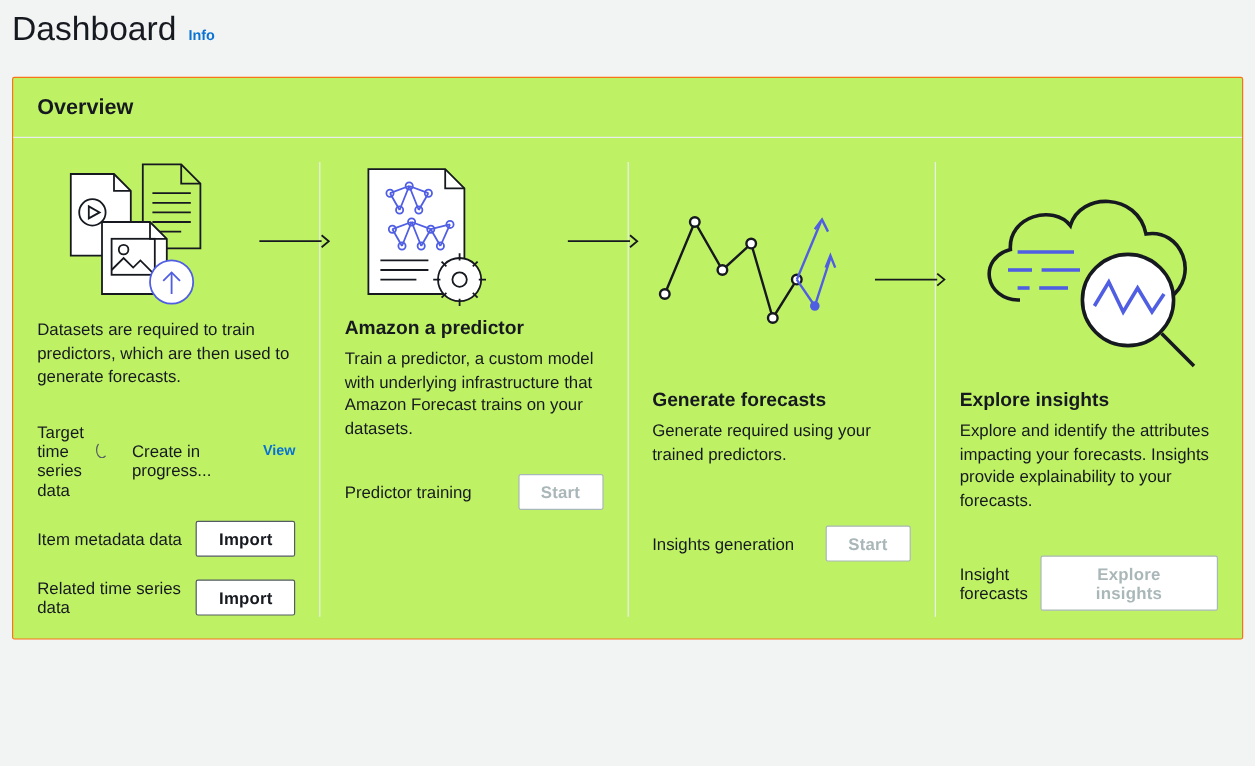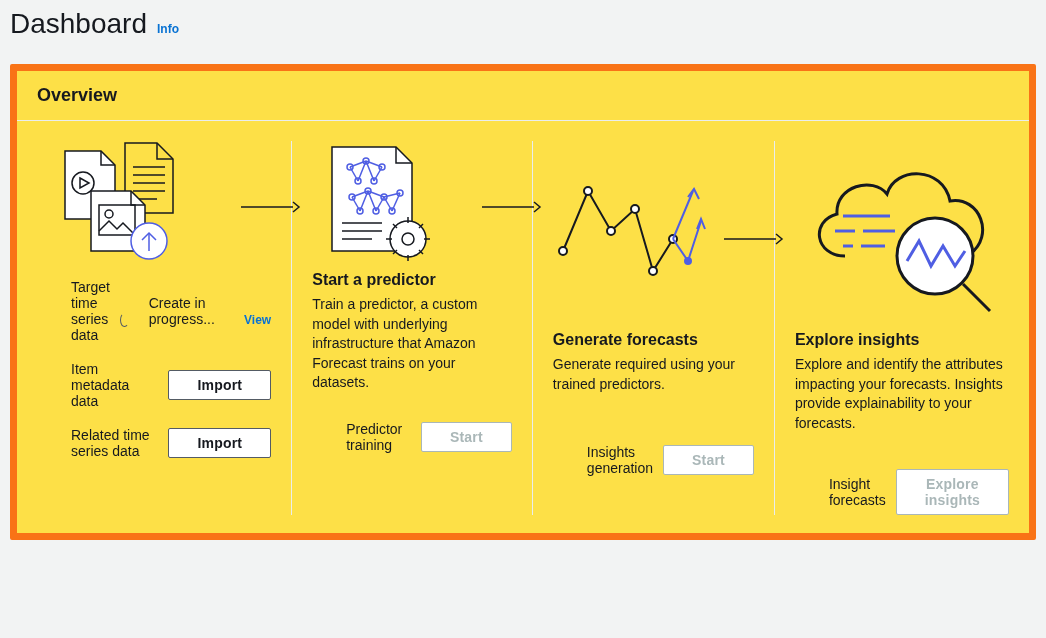--- a/index.html
+++ b/index.html
@@ -1,35 +1,35 @@
 <!DOCTYPE html>
 <html><head>
 <meta charset="utf-8">
 <style>
   * { box-sizing: border-box; margin: 0; padding: 0; }
   body { font-family: "Amazon Ember", "Helvetica Neue", Arial, sans-serif; background: #f2f3f3; color: #16191f; width: 1046px; }
   .page { padding: 8px 10px 12px 10px; }
   .title-row { display: flex; align-items: baseline; gap: 10px; margin-bottom: 24px; }
   .title { font-size: 28px; font-weight: 400; }
   .info-link { font-size: 12px; color: #0972d3; font-weight: 700; cursor: pointer; }
-  .panel { background: #fde047; border: 7px solid #f97316; border-radius: 2px; }
+  .panel { background: #bef264; border: 1px solid #f97316; border-radius: 2px; }
   .panel-header { padding: 14px 20px; border-bottom: 1px solid #eaeded; }
   .panel-header h2 { font-size: 18px; font-weight: 700; }
   .steps { display: flex; padding: 20px 0 18px 0; }
   .step { flex: 1; padding: 0 20px; border-right: 1px solid #eaeded; position: relative; }
   .step:last-child { border-right: none; }
   .illus { height: 120px; display: flex; align-items: center; justify-content: flex-start; margin-bottom: 10px; position: relative; }
   .arrow-between { position: absolute; right: -30px; top: 58px; z-index: 2; }
   .step-title { font-size: 16px; font-weight: 700; margin-bottom: 6px; }
   .step-desc { font-size: 14px; color: #16191f; line-height: 1.4; margin-bottom: 28px; }
-  .row { display: flex; align-items: center; justify-content: space-between; margin-top: 18px; gap: 10px; margin-left: 34px; }
+  .row { display: flex; align-items: center; justify-content: space-between; margin-top: 18px; gap: 10px; }
   .row .label { font-size: 14px; color: #16191f; flex: 1; }
-  .status { display: flex; align-items: flex-end; gap: 20px; font-size: 14px; color: #16191f; }
+  .status { display: flex; align-items: flex-start; gap: 20px; font-size: 14px; color: #16191f; }
   .status .view { color: #0972d3; font-size: 12px; font-weight: 700; cursor: pointer; margin-left: 4px; }
-  .btn { border: 1px solid #545b64; background: #fff; color: #16191f; font-size: 14px; font-weight: 700; padding: 6px 28px; cursor: pointer; border-radius: 2px; letter-spacing: .2px; }
+  .btn { border: 1px solid #545b64; background: #fff; color: #16191f; font-size: 14px; font-weight: 700; padding: 6px 18px; cursor: pointer; border-radius: 2px; letter-spacing: .2px; }
   .btn.disabled { border-color: #aab7b8; color: #aab7b8; cursor: default; }
   svg { display: block; }
   .spinner-icon { width: 14px; height: 14px; border: 1.5px solid #545b64; border-radius: 50%; border-top-color: transparent; border-right-color: transparent; display: inline-block; }
 </style>
 </head>
 <body>
 
 <div class="page">
   <div class="title-row">
     <h1 class="title">Dashboard</h1>
@@ -76,20 +76,21 @@
               <circle cx="112" cy="100" r="18"></circle>
               <path d="M112 110 v-18" fill="none"></path>
               <path d="M105 99 l7 -7 l7 7" fill="none"></path>
             </g>
           </svg>
           <svg class="arrow-between" width="60" height="16" viewBox="0 0 60 16">
             <line x1="0" y1="8" x2="52" y2="8" stroke="#16191f" stroke-width="1.5"></line>
             <path d="M52 3 L58 8 L52 13" fill="none" stroke="#16191f" stroke-width="1.5"></path>
           </svg>
         </div>
+        <div class="step-desc">Datasets are required to train predictors, which are then used to generate forecasts.</div>
 
         <div class="row">
           <span class="label">Target time series data</span>
           <span class="status">
             <span class="spinner-icon"></span>
             <span>Create in progress...</span>
             <a class="view">View</a>
           </span>
         </div>
 
@@ -164,21 +165,21 @@
                 <line x1="111" y1="83" x2="107" y2="87"></line>
                 <line x1="85" y1="109" x2="81" y2="113"></line>
               </g>
             </g>
           </svg>
           <svg class="arrow-between" width="60" height="16" viewBox="0 0 60 16">
             <line x1="0" y1="8" x2="52" y2="8" stroke="#16191f" stroke-width="1.5"></line>
             <path d="M52 3 L58 8 L52 13" fill="none" stroke="#16191f" stroke-width="1.5"></path>
           </svg>
         </div>
-        <div class="step-title">Start a predictor</div>
+        <div class="step-title">Amazon a predictor</div>
         <div class="step-desc">Train a predictor, a custom model with underlying infrastructure that Amazon Forecast trains on your datasets.</div>
 
         <div class="row">
           <span class="label">Predictor training</span>
           <button class="btn disabled">Start</button>
         </div>
       </div>
 
       <div class="step">
         <div class="illus" style="height:180px">

